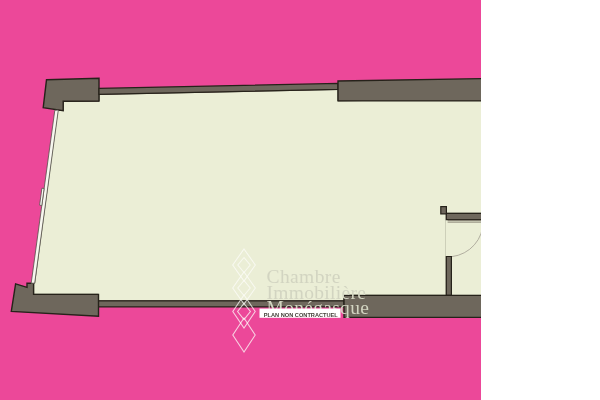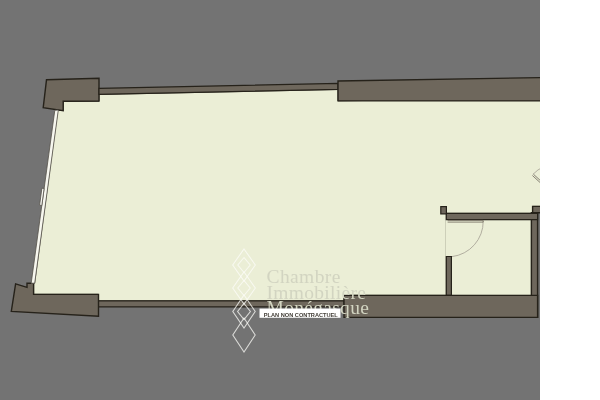--- a/index.html
+++ b/index.html
@@ -1,16 +1,16 @@
 <!DOCTYPE html>
 <html><head>
 <meta charset="utf-8">
 <style>
   html,body{margin:0;padding:0;background:#ffffff;}
-  #page{width:540px;height:400px;position:relative;background:#737373;overflow:hidden;}
+  #page{width:481px;height:400px;position:relative;background:#ec4899;overflow:hidden;}
   svg{position:absolute;left:0;top:0;}
   .wm{font-family:"Liberation Serif", serif;fill:#d2d4c1;}
 </style>
 </head>
 <body>
 <div id="page">
 <svg width="600" height="400" viewBox="0 0 600 400">
 
   <polygon points="63.2,101.5 99,101.2 99,94.5 338,89.5 338,100.9 552.8,97.4 552.8,206.4 532.6,206.4 532.6,213.3 446.3,213.3 446.3,295.3 344,295.3 344,300.8 98.4,300.8 98.4,294.3 33.6,294.3 33.6,283.3 34.6,283.3 57.8,110.2 63.2,110.6" fill="#ebeed6" stroke="#4a463c" stroke-width="0.9"></polygon>
 

